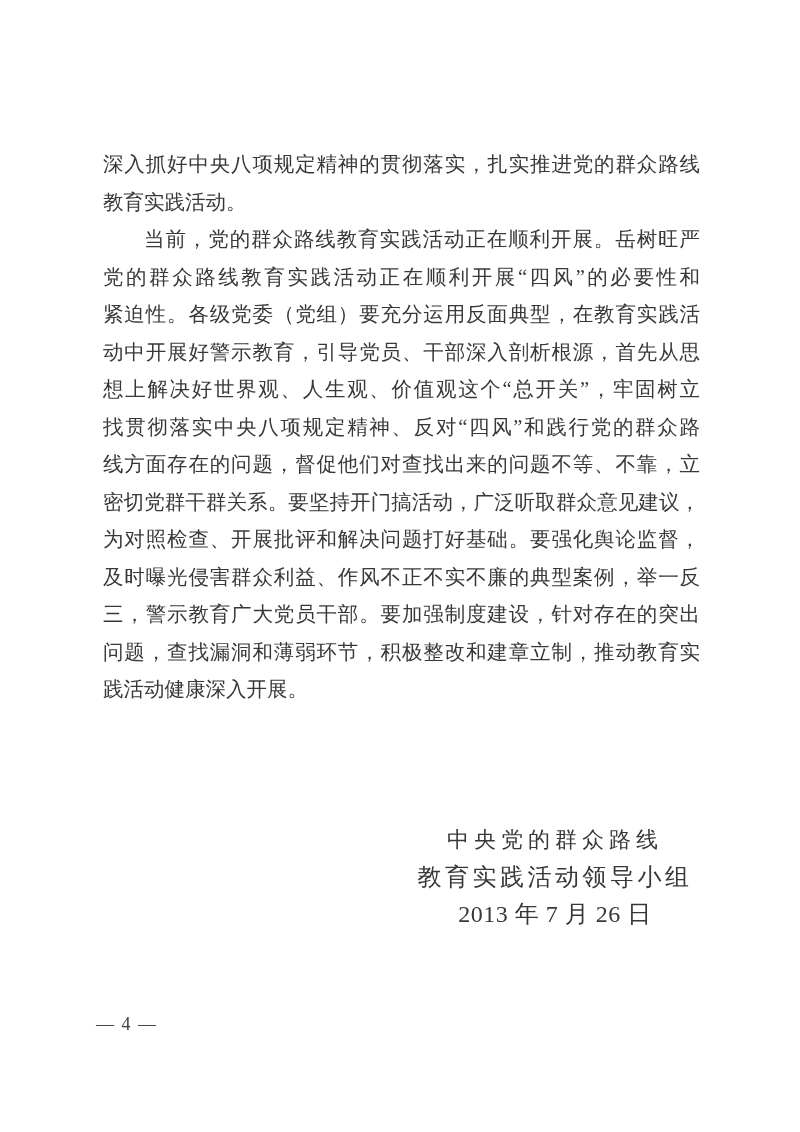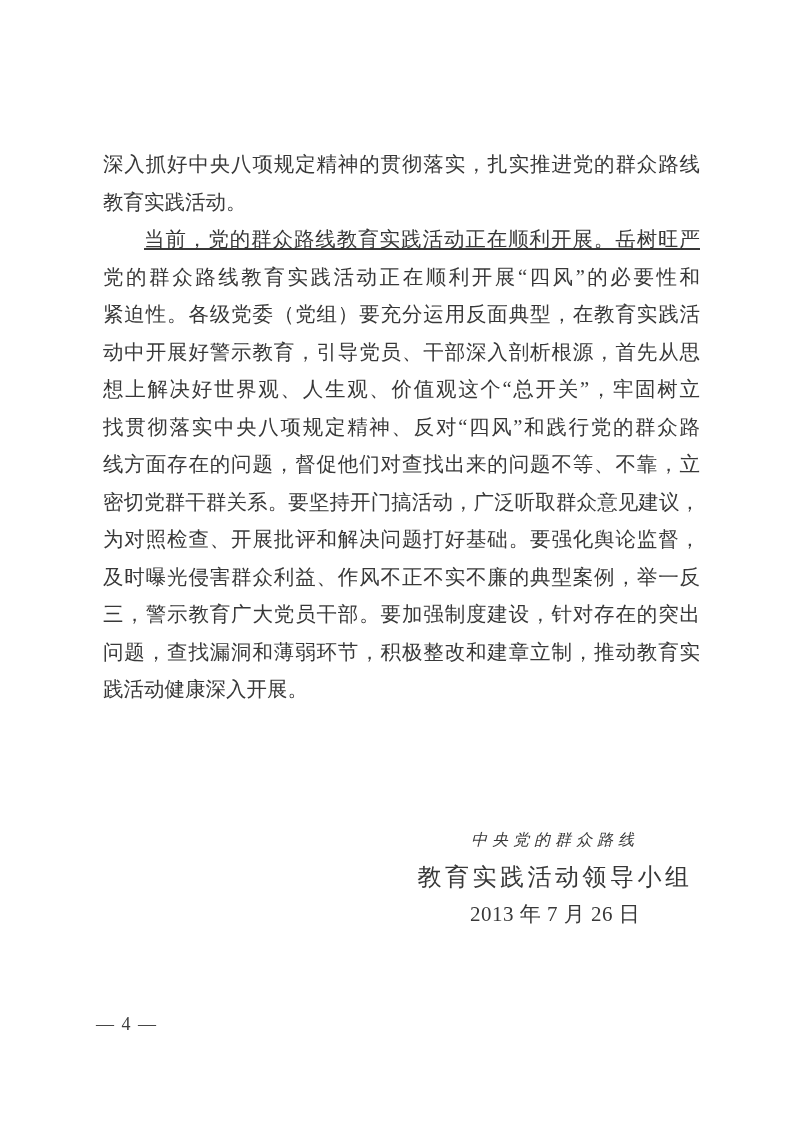--- a/index.html
+++ b/index.html
@@ -38,46 +38,44 @@
   }
   .line.full {
     white-space: normal;
     text-align: justify;
     text-align-last: justify;
     text-justify: inter-character;
     overflow: hidden;
   }
   .line.indent {
     padding-left: 41px;
-    text-decoration: underline;
   }
   
   .signature {
     position: absolute;
     left: 405px;
     top: 821px;
     width: 300px;
     text-align: center;
   }
   .sig-line {
     height: 37.5px;
     line-height: 37.5px;
     color: #383838;
   }
   .sig-org1 {
-    font-size: 16px;
+    font-size: 22px;
     letter-spacing: 5px;
-    font-style: italic;
   }
   .sig-org2 {
     font-size: 24px;
     letter-spacing: 3.5px;
   }
   .sig-date {
-    font-size: 21px;
+    font-size: 24px;
     letter-spacing: 0.5px;
   }
   
   .page-number {
     position: absolute;
     left: 96px;
     top: 1012px;
     font-size: 18px;
     line-height: 24px;
     letter-spacing: 1.5px;

